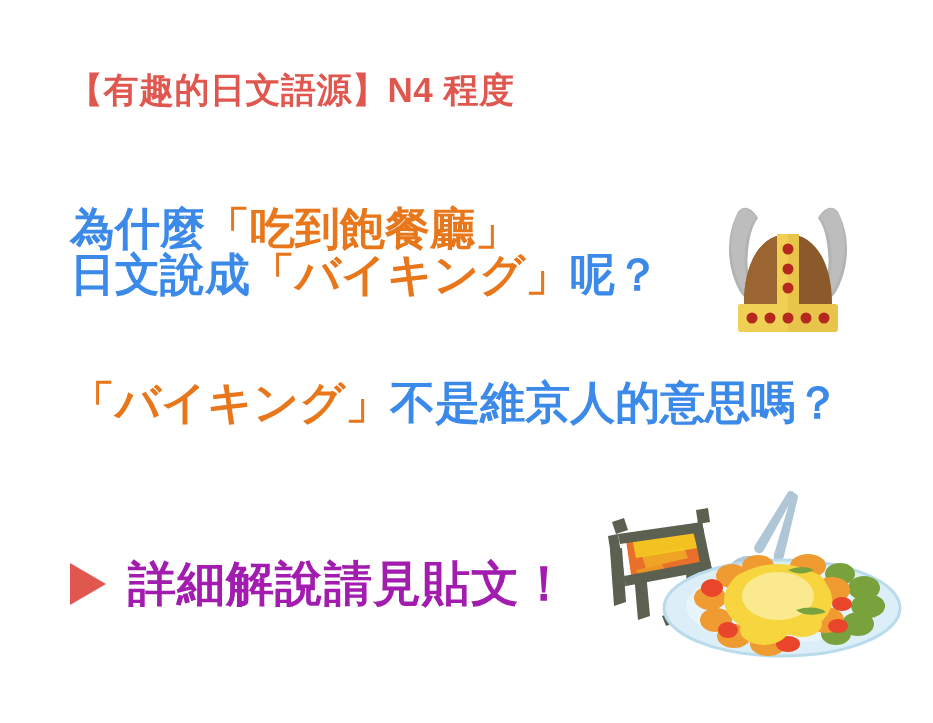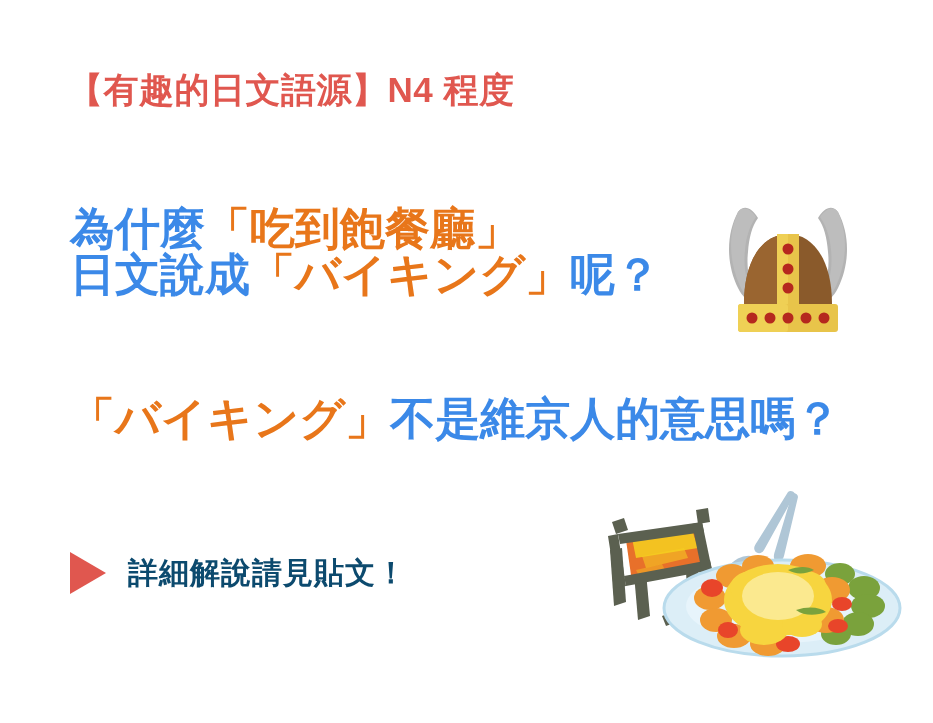--- a/index.html
+++ b/index.html
@@ -36,21 +36,21 @@
     position: absolute;
     left: 70px;
     font-size: 45px;
     font-weight: 700;
     white-space: nowrap;
     line-height: 1.2;
     letter-spacing: 0px;
   }
   #line-1 { top: 202px; }
   #line-2 { top: 248px; }
-  #line-3 { top: 392px; }
+  #line-3 { top: 376px; }
 
   .seg-blue   { color: #3b89e8; }
   .seg-orange { color: #e8761a; }
 
   
   #cta-row {
     position: absolute;
     left: 70px;
     top: 552px;
     display: flex;
@@ -59,23 +59,23 @@
   }
   #cta-arrow {
     width: 0;
     height: 0;
     border-style: solid;
     border-width: 21px 0 21px 36px;
     border-color: transparent transparent transparent #e0574f;
     flex: 0 0 auto;
   }
   #cta-text {
-    font-size: 30px;
+    font-size: 48px;
     font-weight: 700;
-    color: #0c4a6e;
+    color: #a21caf;
     white-space: nowrap;
     letter-spacing: 1px;
   }
 
   
   #viking-helmet {
     position: absolute;
     left: 714px;
     top: 200px;
     width: 148px;

